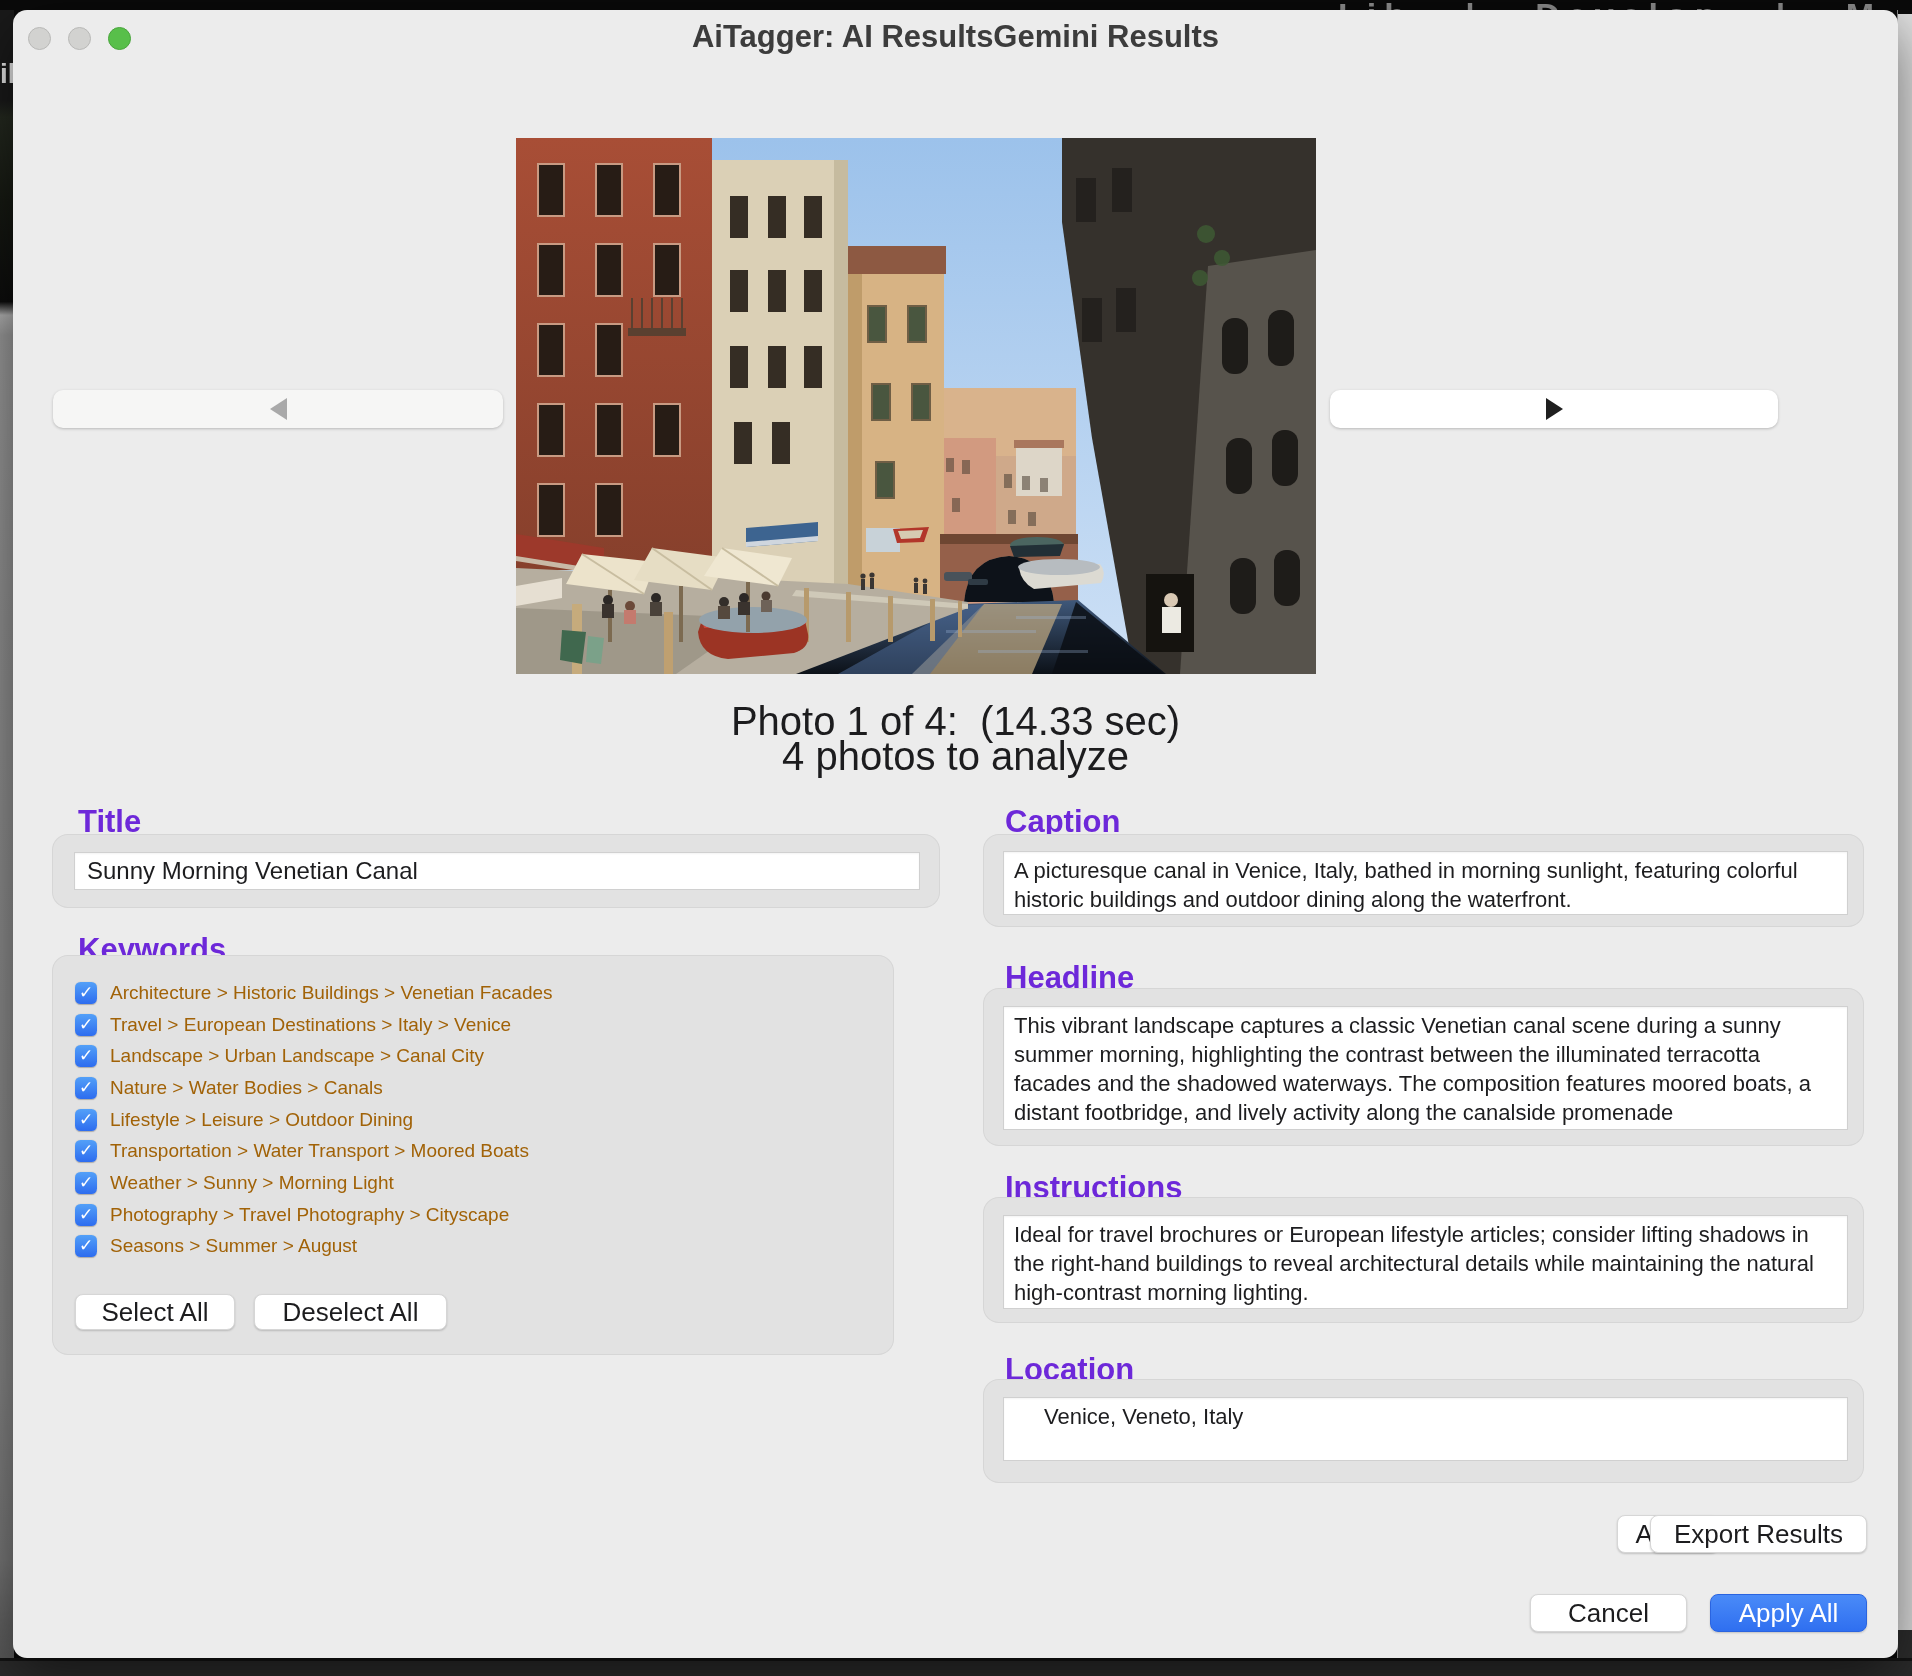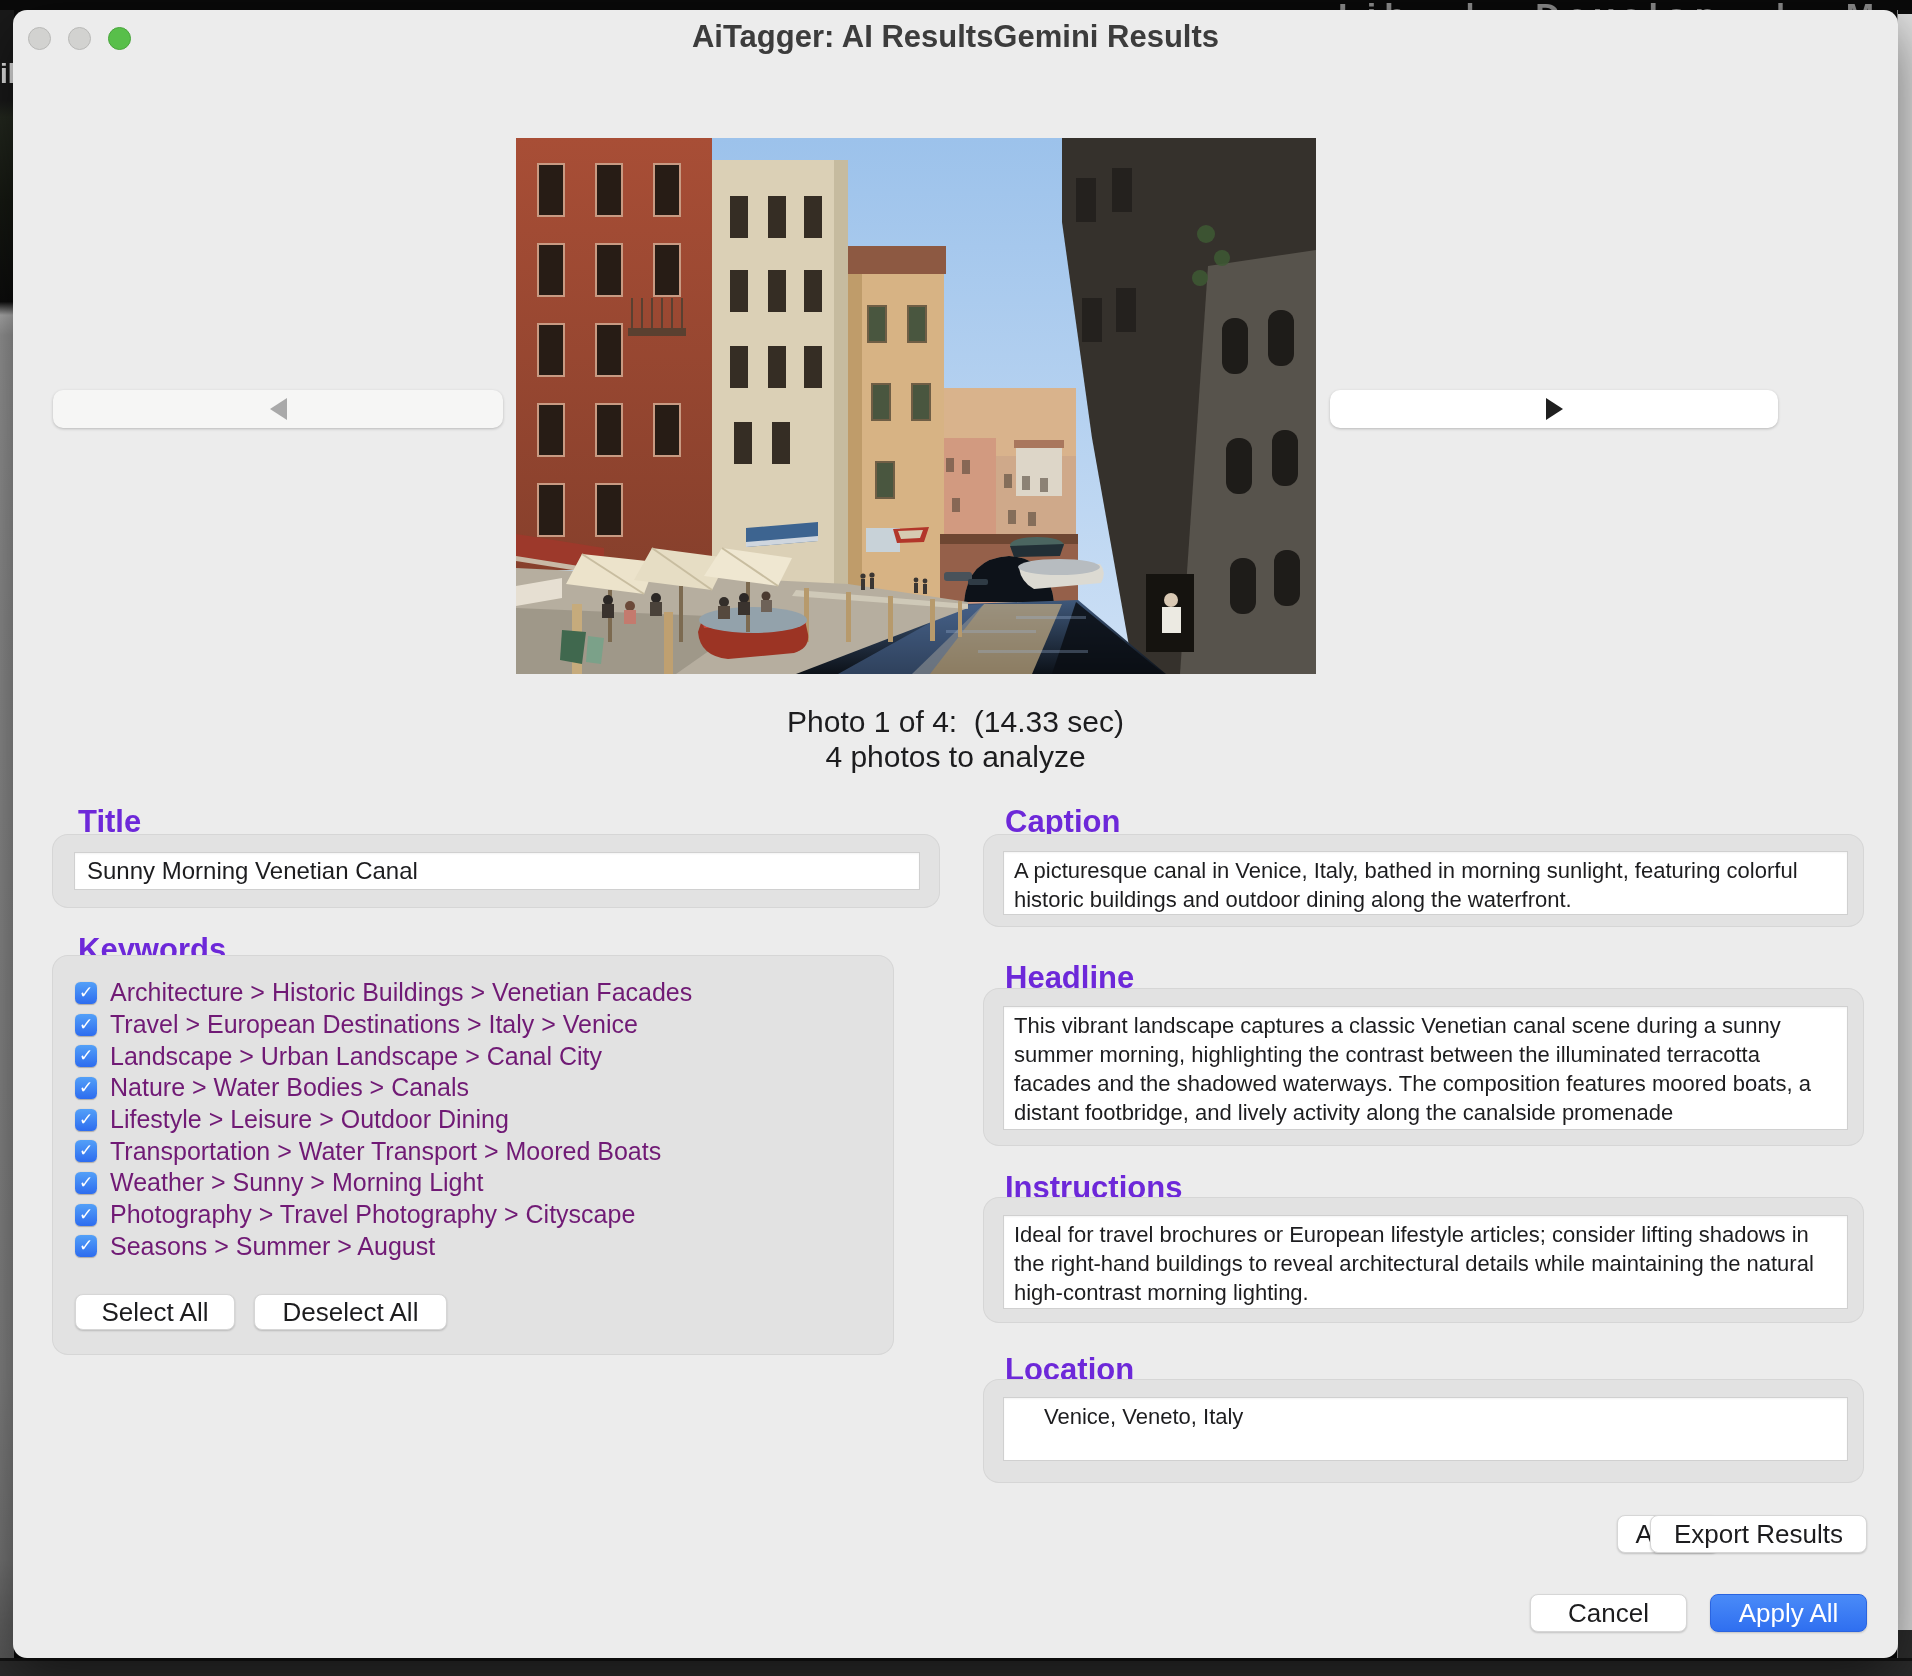--- a/index.html
+++ b/index.html
@@ -33,37 +33,37 @@
   .photo svg { display:block; width:100%; height:100%; }
 
   
   .nav { position:absolute; top:380px; height:38px; border:none; border-radius:10px; cursor:pointer; box-shadow:0 1px 3px rgba(0,0,0,.22); }
   .nav.prev { left:40px; width:450px; background:#f6f6f5; }
   .nav.next { left:1317px; width:448px; background:#ffffff; }
   .tri { display:inline-block; width:0; height:0; vertical-align:middle; }
   .tri-left  { border-top:11px solid transparent; border-bottom:11px solid transparent; border-right:17px solid #a9a9a9; }
   .tri-right { border-top:11px solid transparent; border-bottom:11px solid transparent; border-left:17px solid #1f1f1f; }
 
-  .status { position:absolute; left:0; right:0; top:694px; text-align:center; font-size:30px; color:#1c1c1e; line-height:35px; }
+  .status { position:absolute; left:0; right:0; top:694px; text-align:center; font-size:40px; color:#1c1c1e; line-height:35px; }
   .status div { white-space:pre; }
 
   .heading { position:absolute; font-size:31px; font-weight:700; color:#6d28d9; }
 
   .groupbox { position:absolute; background:#e2e2e2; border:1px solid rgba(0,0,0,.05); border-radius:16px; }
 
   .field { background:#fff; border:1px solid #d0d0d0; box-shadow:inset 0 1px 2px rgba(0,0,0,.05); color:#1d1d1f; font-family:inherit; }
   input.field { position:absolute; font-size:24px; padding:0 12px; outline:none; }
   textarea.field { position:absolute; font-size:22px; line-height:29px; padding:4px 10px; resize:none; overflow:hidden; outline:none; }
 
   
   .kw-list { position:absolute; left:22px; top:21px; }
   .kw-row { display:flex; align-items:center; height:31.7px; gap:13px; }
   .cb { width:22px; height:22px; border-radius:5.5px; background:linear-gradient(#53a0f8,#2d6cef); position:relative; flex:0 0 auto; box-shadow:0 0.5px 1px rgba(0,0,0,.25); }
   .cb::after { content:"\2713"; position:absolute; left:0; top:0; width:22px; height:22px; color:#fff; font-size:17px; font-weight:700; line-height:22px; text-align:center; }
-  .kw-label { font-size:25px; color:#701a75; white-space:nowrap; }
+  .kw-label { font-size:19px; color:#a16207; white-space:nowrap; }
 
   .btn { font-family:inherit; font-size:26px; color:#1c1c1e; background:#fff; border:1px solid #d6d6d6; border-radius:8px; box-shadow:0 1px 2px rgba(0,0,0,.18); cursor:pointer; }
   .btn.primary { color:#fff; background:linear-gradient(#4a8bf8,#2f6ff0); border:1px solid #2a64e0; }
 
   .kw-btn { position:absolute; height:36px; }
   #selectAllBtn { left:22px; top:338px; width:160px; }
   #deselectAllBtn { left:201px; top:338px; width:193px; }
 
   .action-btn { position:absolute; height:38px; }
   #applyBtn   { left:1604px; top:1505px; width:102px; }

